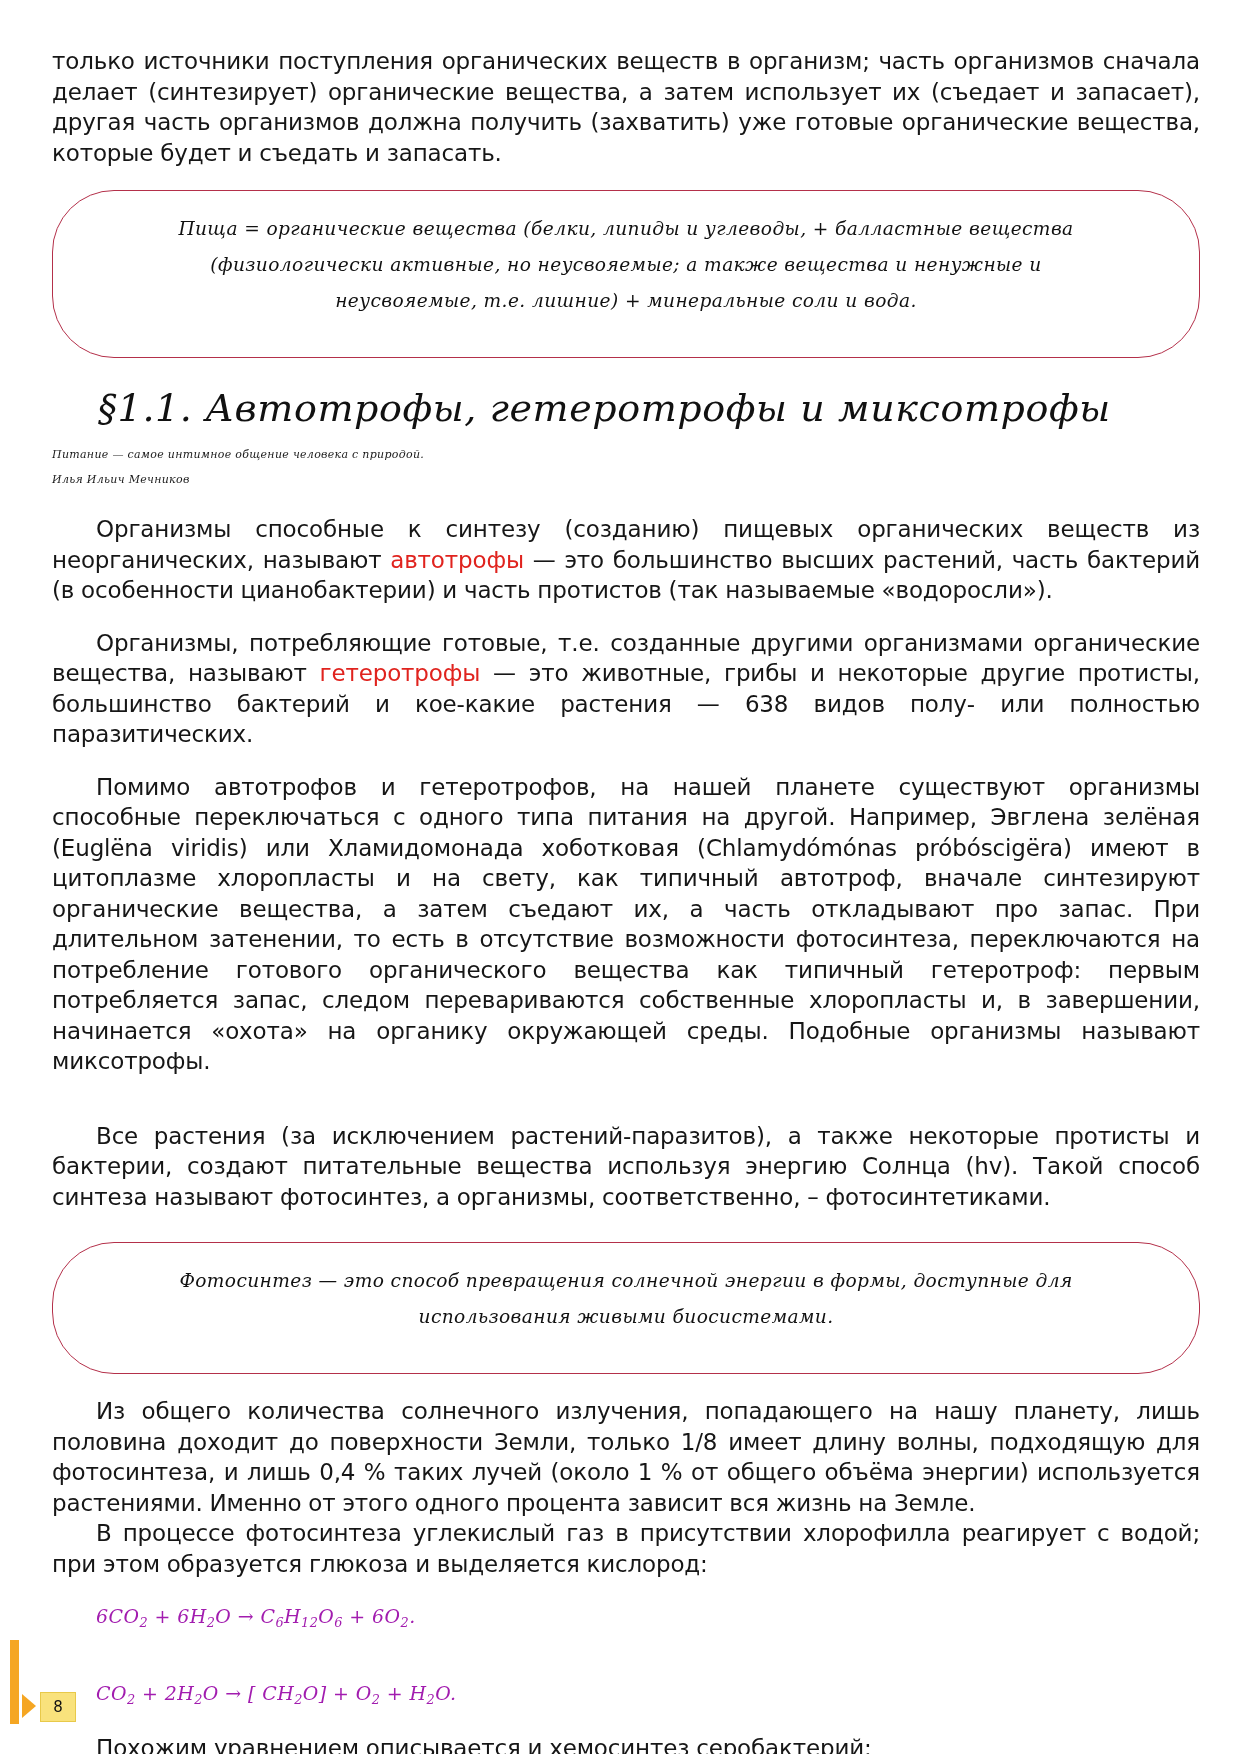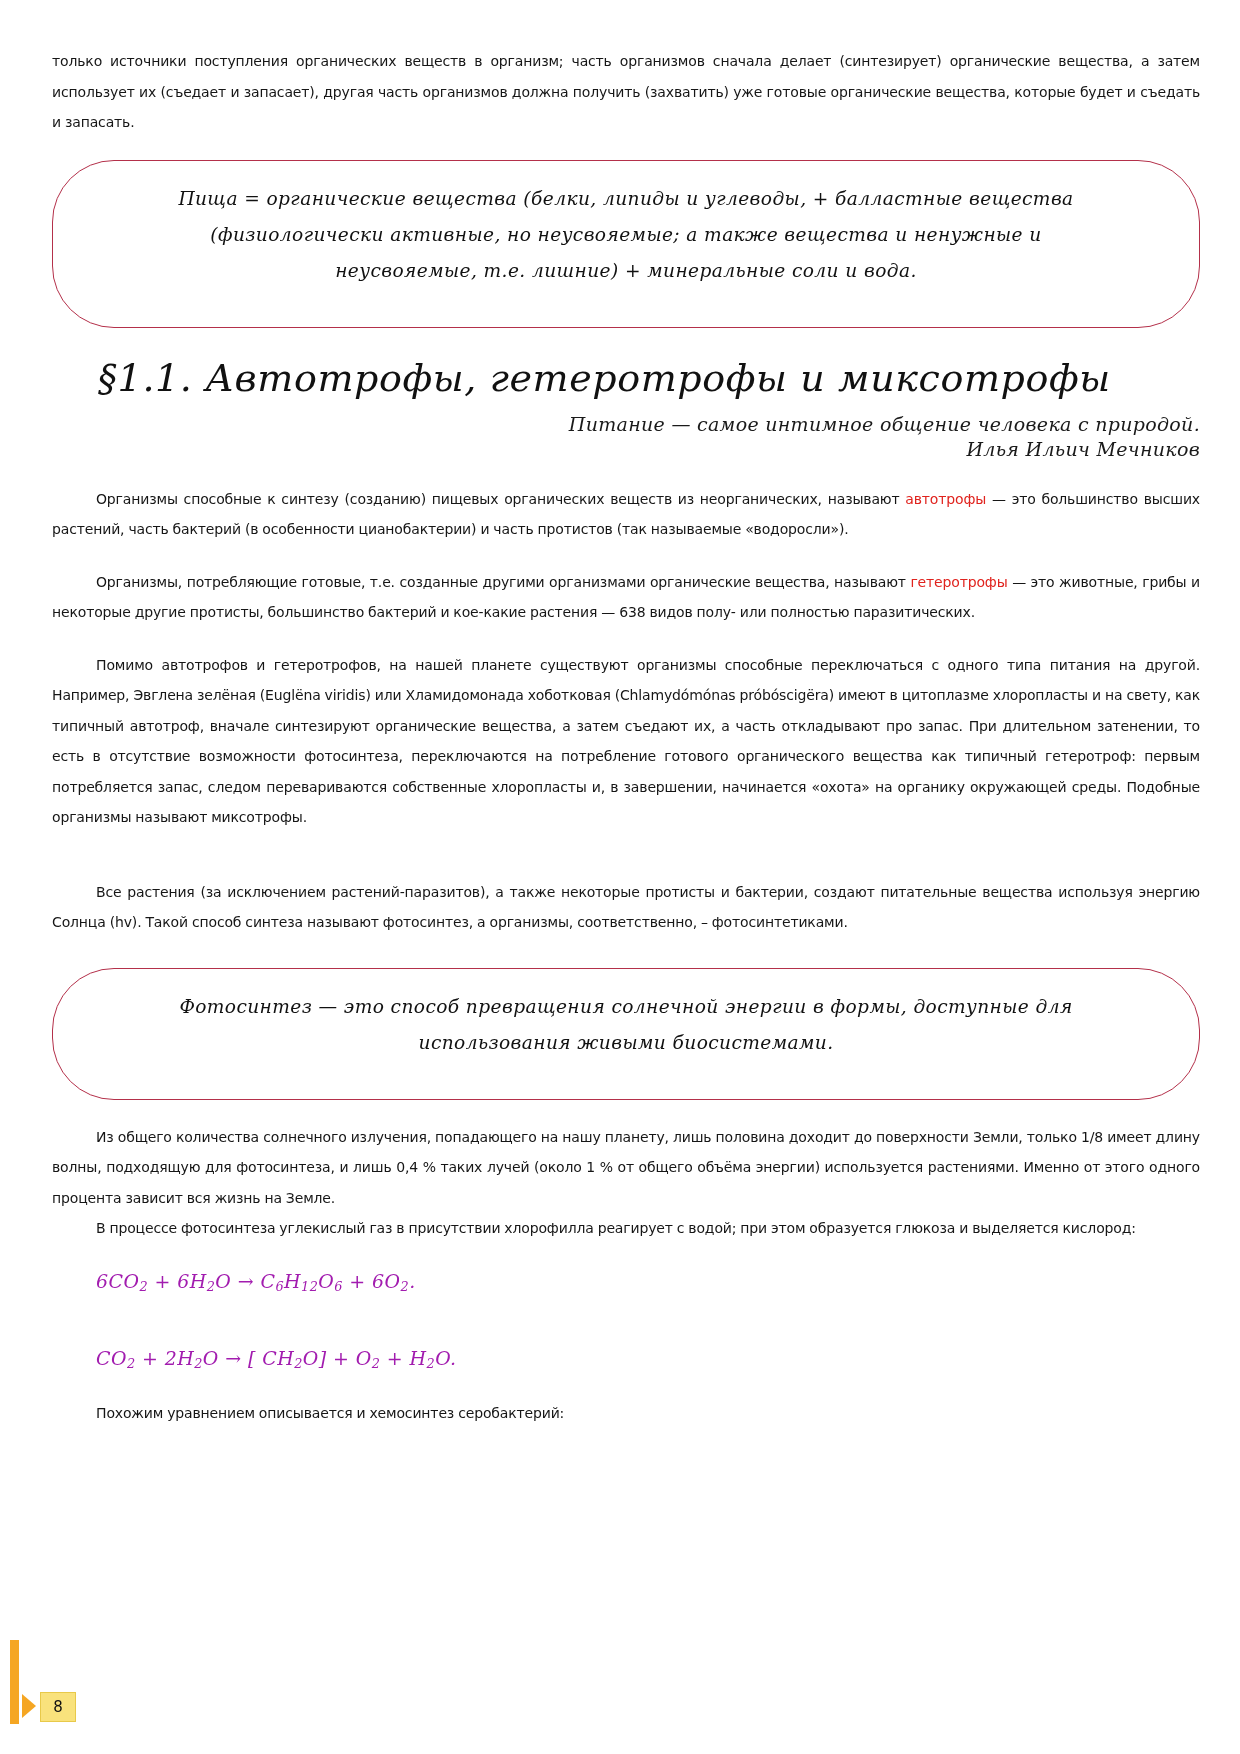--- a/index.html
+++ b/index.html
@@ -21,21 +21,21 @@
     background: #ffffff;
   }
   .content {
     position: absolute;
     left: 52px;
     top: 46px;
     width: 1148px;
   }
   p.body {
     margin: 0 0 0 0;
-    font-size: 14px;
+    font-size: 23px;
     line-height: 30.5px;
     text-align: justify;
     letter-spacing: -0.15px;
     word-spacing: -0.3px;
     color: #161616;
   }
   p.body.indent { text-indent: 44px; }
   .gap-sm { height: 14px; }
   .gap-md { height: 22px; }
   .gap-lg { height: 30px; }
@@ -67,24 +67,23 @@
     font-style: italic;
     font-weight: normal;
     font-size: 38px;
     line-height: 40px;
     color: #111111;
     padding-left: 46px;
     letter-spacing: 0.6px;
   }
 
   .epigraph {
-    text-align: right;
-    font-family: "DejaVu Serif", "Liberation Serif", serif;
-    font-style: italic;
-    font-size: 19px;
+    font-family: "DejaVu Serif", "Liberation Serif", serif;
+    font-style: italic;
+    font-size: 11px;
     line-height: 25px;
     color: #1a1a1a;
     letter-spacing: 0.3px;
   }
 
   .formula {
     font-family: "DejaVu Serif", "Liberation Serif", serif;
     font-style: italic;
     font-size: 19px;
     line-height: 30px;

